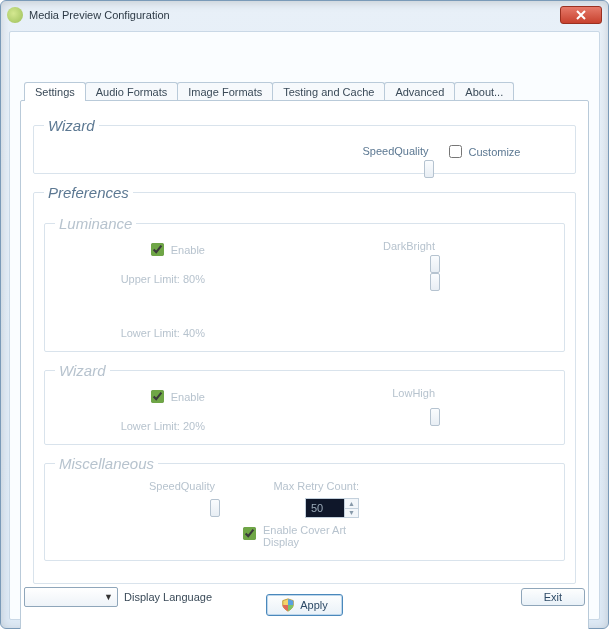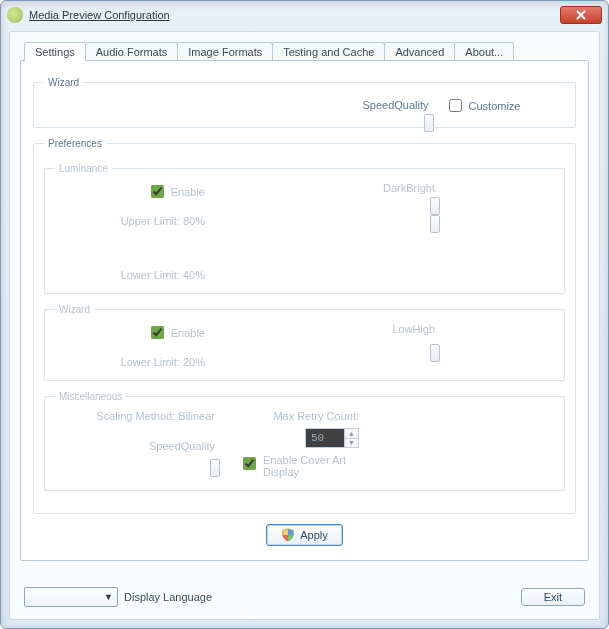--- a/index.html
+++ b/index.html
@@ -1,49 +1,49 @@
 <!DOCTYPE html>
 <html><head>
 <meta charset="utf-8">
 <style>
   * { box-sizing: border-box; font-family: "Segoe UI", Tahoma, sans-serif; font-size: 11px; }
   body { margin: 0; padding: 0; background: #fff; width: 609px; height: 629px; overflow: hidden; }
   .window { width: 609px; height: 629px; background: linear-gradient(#e8f0f8, #dde9f5); border: 1px solid #7a9ab8; border-radius: 6px; position: relative; box-shadow: 0 2px 10px rgba(0,0,0,.15) inset; }
   .titlebar { height: 28px; display: flex; align-items: center; padding: 0 6px; }
   .titlebar .icon { width: 16px; height: 16px; margin-right: 6px; background: radial-gradient(circle at 40% 40%, #d4e890, #9cbf5a); border-radius: 50%; }
-  .titlebar .title { color: #2d3a46; text-decoration: underline; }
+  .titlebar .title { color: #2d3a46; }
   .close-btn { margin-left: auto; width: 42px; height: 18px; background: linear-gradient(#e67a6a, #c7412e); border: 1px solid #9a3020; border-radius: 3px; color: #fff; display: flex; align-items: center; justify-content: center; font-weight: bold; cursor: pointer; }
   .close-btn svg { width: 10px; height: 10px; }
   .client { position: absolute; top: 30px; left: 8px; right: 8px; bottom: 8px; background: #fafdff; border: 1px solid #c9d8e6; border-radius: 2px; padding: 10px 10px 8px 10px; }
-  .tabs { display: flex; gap: 0; margin-left: 4px; }
+  .tabs { display: flex; gap: 0; margin-left: 4px; margin-top: 40px; }
   .tab { padding: 3px 10px; background: #f6f9fc; border: 1px solid #b9cad9; border-bottom: none; border-top-left-radius: 3px; border-top-right-radius: 3px; color: #3a4a58; cursor: pointer; margin-right: -1px; }
   .tab.active { background: #fff; position: relative; z-index: 2; }
   .tabbody { border: 1px solid #b9cad9; background: #fff; border-radius: 2px; margin-top: -1px; padding: 10px 12px 14px 12px; min-height: 490px; position: relative; }
   fieldset { border: 1px solid #d9e3ec; border-radius: 2px; margin: 6px 0 10px 0; padding: 8px 10px 12px 10px; }
-  legend { color: #5c7892; padding: 0 4px; font-size: 10px; }
+  legend { color: #5c7892; padding: 0 4px; font-size: 15px; font-style: italic; }
   .dim { color: #b7c3ce; }
   .row { display: flex; align-items: center; }
   .slider { position: relative; height: 18px; flex: 1; }
   .slider .track { position: absolute; top: 8px; left: 0; right: 0; height: 3px; background: #e7edf2; border: 1px solid #d0dae3; border-radius: 2px; }
   .slider .ticks { position: absolute; top: 13px; left: 0; right: 0; height: 4px; display: flex; justify-content: space-between; }
   .slider .ticks i { width: 1px; height: 4px; background: #c9d4de; display: block; }
   .slider .thumb { position: absolute; top: 1px; width: 10px; height: 18px; background: linear-gradient(#fafcfe,#e8eef4); border: 1px solid #b5c3d0; border-radius: 2px; transform: translateX(-50%); }
   .chk { display: flex; align-items: center; gap: 4px; color: #5c7892; }
   .chk.dim { color: #b7c3ce; }
   .chk input { accent-color: #6fa646; }
   .lblrow { display: flex; justify-content: space-between; margin-bottom: 2px; }
   .apply-row { display: flex; justify-content: center; margin-top: 8px; }
   .apply-btn { display: flex; align-items: center; gap: 5px; padding: 3px 14px; background: linear-gradient(#fdfefe,#e9f1f8); border: 1px solid #4a88bb; border-radius: 3px; color: #2d4a66; cursor: pointer; box-shadow: 0 0 0 1px #bcd6ec inset; }
   .shield { width: 14px; height: 14px; }
   .bottombar { position: absolute; left: 14px; right: 14px; bottom: 12px; display: flex; align-items: center; }
   .combo { width: 94px; height: 20px; border: 1px solid #8fa6ba; background: linear-gradient(#fff,#eef3f8); border-radius: 2px; display: flex; align-items: center; justify-content: flex-end; padding-right: 4px; cursor: pointer; }
   .combo .arrow { font-size: 9px; color: #333; }
   .btn { padding: 2px 22px; background: linear-gradient(#fdfefe,#e9f1f8); border: 1px solid #8fa6ba; border-radius: 3px; color: #2d4a66; cursor: pointer; }
   .spinner { width: 54px; height: 20px; border: 1px solid #c3d0dc; display: flex; }
-  .spinner .val { flex: 1; display: flex; align-items: center; padding-left: 5px; color: #9aaab8; background: #404040; font-family: Liberation Mono, monospace; }
+  .spinner .val { flex: 1; display: flex; align-items: center; padding-left: 5px; color: #9aaab8; background: #0f172a; }
   .spinner .btns { width: 14px; display: flex; flex-direction: column; }
   .spinner .btns div { flex: 1; border-left: 1px solid #c3d0dc; display: flex; align-items: center; justify-content: center; font-size: 7px; color: #8799a9; background: #f2f6fa; cursor: pointer; }
   .spinner .btns div:first-child { border-bottom: 1px solid #c3d0dc; }
   .wizard-row { display: flex; align-items: center; justify-content: center; gap: 0; }
   .col { display:flex; flex-direction:column;align-items:flex-end; }
 </style>
 </head>
 <body>
 
 <div class="window">
@@ -190,21 +190,20 @@
                 <div class="thumb" style="left: 20%;"></div>
               </div>
             </div>
           </div>
         </fieldset>
 
         <fieldset>
           <legend class="dim">Miscellaneous</legend>
           <div class="row" style="gap:24px; align-items:flex-start;">
             <div class="col" style="width:160px; gap:4px;">
-              <div class="dim" style="min-height:26px">Scaling Method: Bilinear</div>
               <div class="lblrow dim">
                 <span>Speed</span>
                 <span>Quality</span>
               </div>
               <div class="slider">
                 <div class="track"></div>
                   <div class="ticks">
                     <i></i>
                     <i></i>
                     <i></i>

